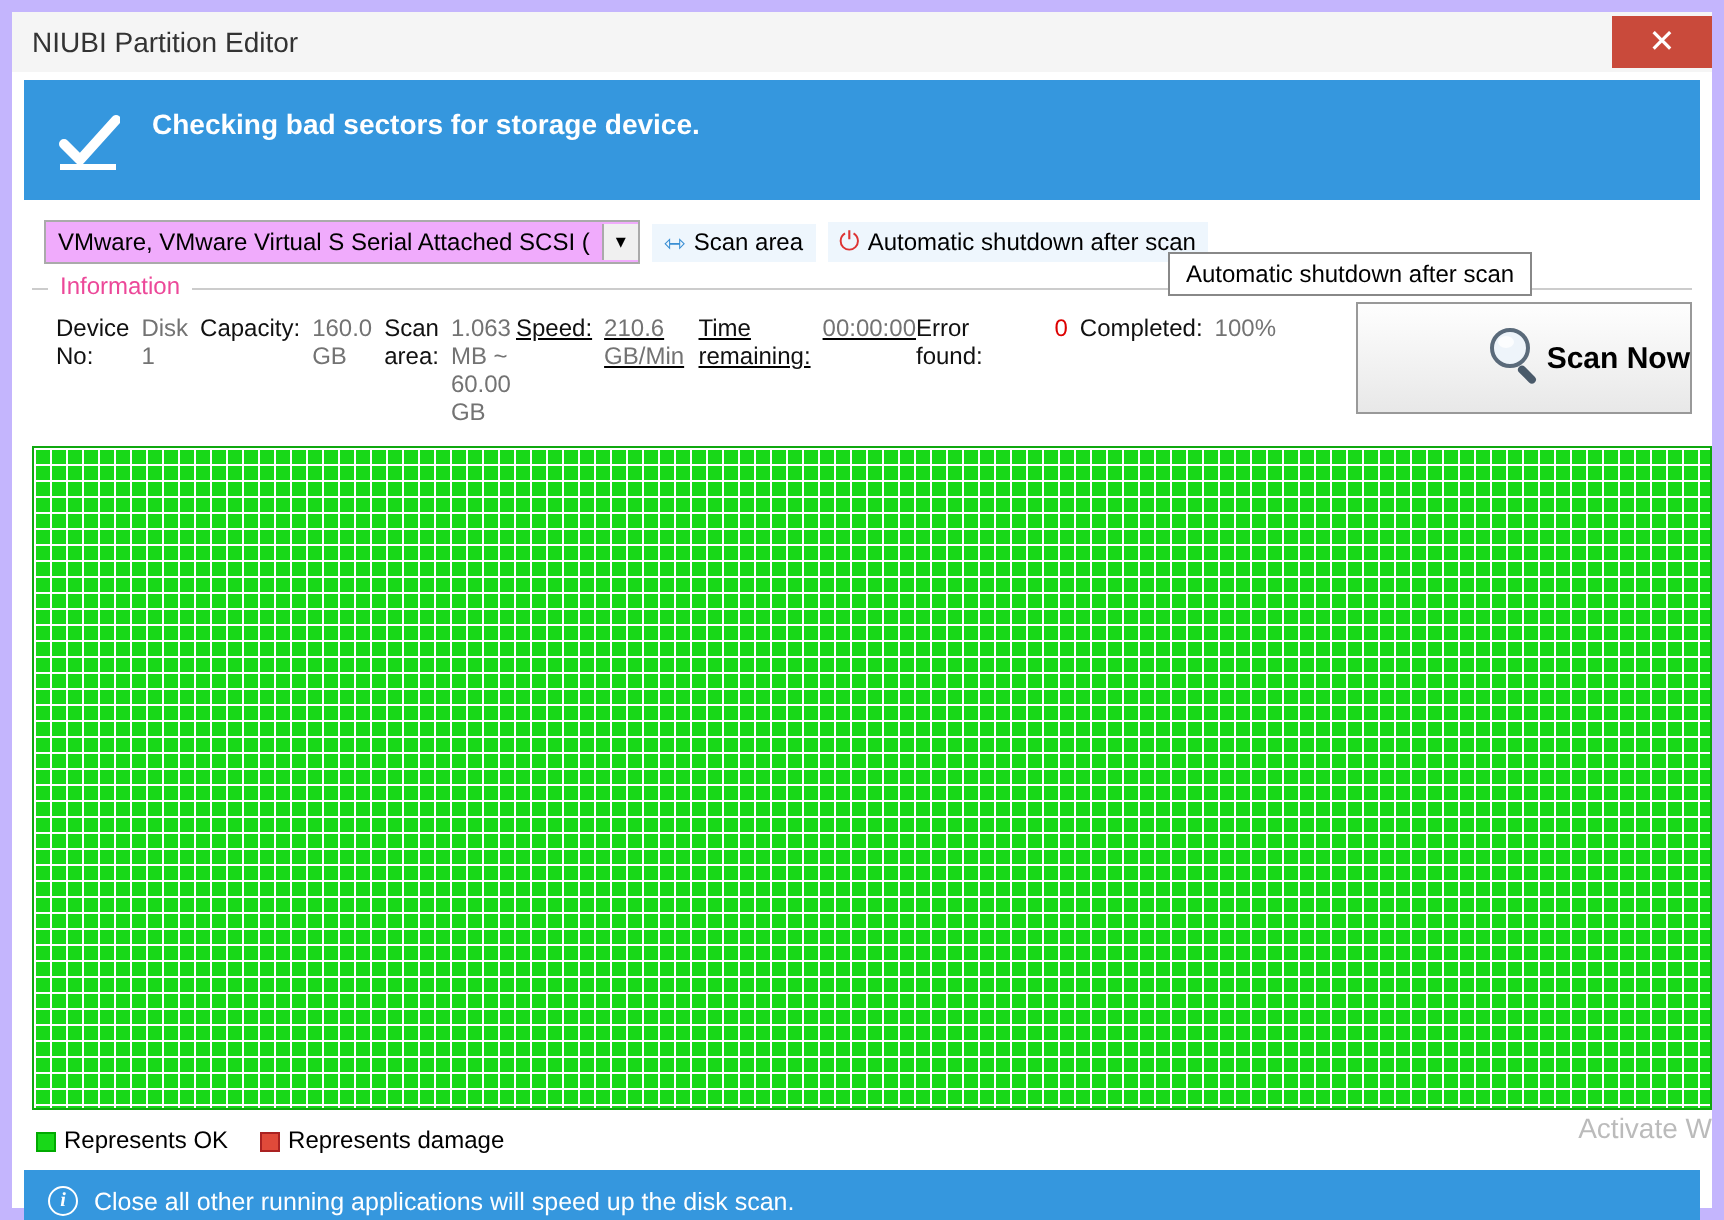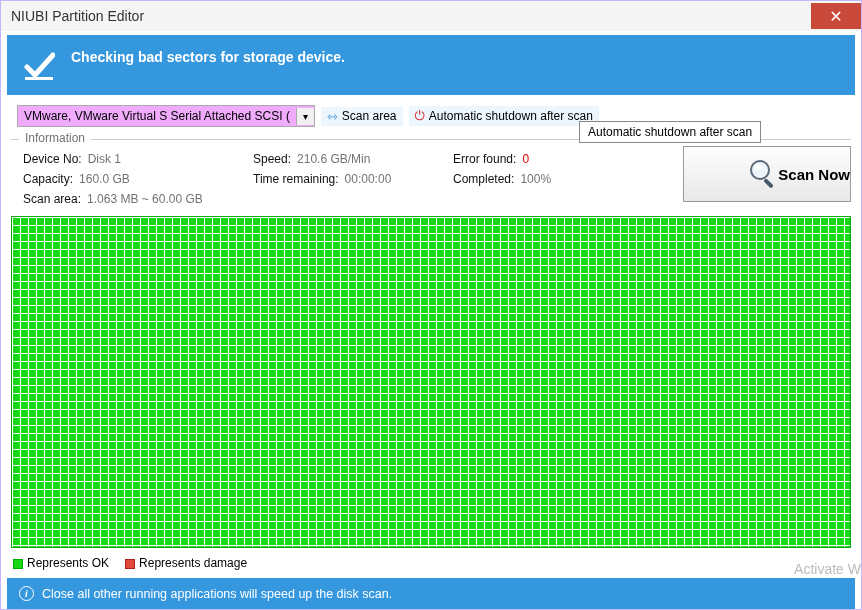--- a/index.html
+++ b/index.html
@@ -1,37 +1,37 @@
 <!DOCTYPE html>
 <html><head>
 <meta charset="utf-8">
 <style>
 * { box-sizing: border-box; margin: 0; padding: 0; }
 body { font-family: "Segoe UI", Tahoma, sans-serif; font-size: 13px; background: #fff; }
-.window { width: 862px; height: 610px; border: 1px solid #c4b5fd; position: relative; background: #fff; }
+.window { width: 862px; height: 610px; border: 6px solid #c4b5fd; position: relative; background: #fff; }
 .titlebar { height: 30px; background: #f5f5f5; display: flex; align-items: center; padding-left: 10px; }
 .titlebar-title { color: #333; font-size: 14px; flex: 1; }
 .close-btn { width: 50px; height: 26px; background: #c94a3b; color: #fff; display: flex; align-items: center; justify-content: center; font-size: 16px; cursor: pointer; }
 .banner { background: #3597de; color: #fff; padding: 14px 16px; display: flex; align-items: flex-start; gap: 16px; margin: 4px 6px; }
 .banner-icon { width: 32px; height: 32px; }
 .banner-text { font-weight: bold; font-size: 14px; }
 .toolbar { display: flex; align-items: center; gap: 6px; padding: 6px 10px; margin: 0 6px; }
 .device-select { display: flex; align-items: center; border: 1px solid #aaa; background: #f0abfc; }
 .device-select span { padding: 3px 6px; font-size: 12px; }
 .device-select .chev { border-left: 1px solid #aaa; padding: 3px 6px; background: #f0f0f0; font-size: 10px; }
 .toolbar-btn { display: flex; align-items: center; gap: 4px; padding: 2px 6px; background: #eef6fd; cursor: pointer; font-size: 12px; }
 .toolbar-btn.red-icon .icn { color: #d33; }
 .toolbar-btn .icn { font-size: 13px; }
 .tooltip-float { position: absolute; top: 120px; left: 578px; background: #fff; border: 1px solid #888; padding: 3px 8px; font-size: 12px; z-index: 10; }
 .info-box { border-top: 1px solid #ccc; margin: 6px 10px 0 10px; padding-top: 4px; position: relative; }
-.info-label { position: absolute; top: -9px; left: 8px; background: #fff; padding: 0 6px; font-size: 12px; color: #737373; }
+.info-label { position: absolute; top: -9px; left: 8px; background: #fff; padding: 0 6px; font-size: 12px; color: #ec4899; }
 .info-grid { display: flex; padding: 8px 12px 10px 12px; gap: 0; }
-.col { display: flex; flex-direction: column; gap: 6px; }
+.col { display: flex; flex-direction: row; gap: 6px; }
 .col1 { width: 230px; }
-.col2 { width: 200px; }
+.col2 { width: 200px; text-decoration: underline; }
 .col3 { width: 180px; }
 .row { display: flex; gap: 6px; font-size: 12px; align-items: baseline; }
 .row .k { color: #111; }
 .row .v { color: #737373; }
 .row .v.red { color: #d00; }
 .scan-btn { position: absolute; right: 0; top: 6px; width: 168px; height: 56px; border: 1px solid #999; background: linear-gradient(#fefefe,#e8e8e8); display: flex; align-items: center; justify-content: flex-end; font-size: 15px; font-weight: bold; cursor: pointer; }
 .scan-grid { margin: 0 10px; width: 840px; height: 332px; background-image:
   linear-gradient(#fff 1px, transparent 1px),
   linear-gradient(90deg, #fff 1px, transparent 1px);
   background-size: 8px 8px;

